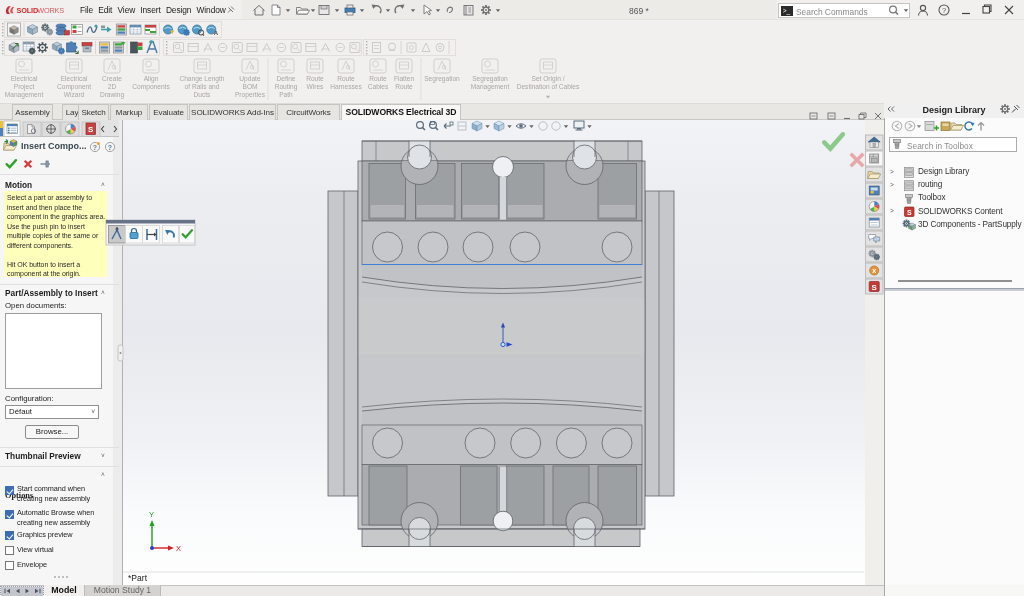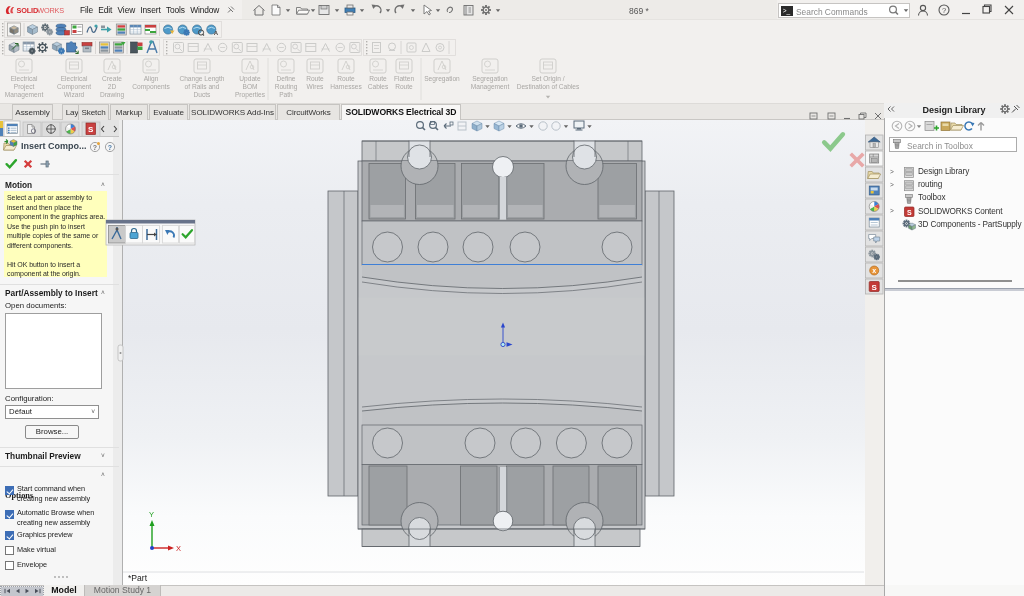--- a/index.html
+++ b/index.html
@@ -52,21 +52,21 @@
 #rdivide{left:885px;top:288px;width:139px;height:3px;background:#c9ccd4;border-top:1px solid #9aa0ac;}
 #botbar{left:0;top:585px;width:1024px;height:11px;background:#eceae8;border-top:1px solid #c5c3c1;}
 #navbtns{left:1px;top:586.5px;width:42px;height:9px;background:#c3c6cd;outline:1px dotted #9aa0aa;}
 #mtab{left:44px;top:585px;width:40px;height:11px;background:#f1f0ee;font-weight:bold;font-size:8.8px;color:#111;text-align:center;line-height:11px;}
 #mstab{left:84px;top:585px;width:77px;height:11px;background:#d5d3d1;border-left:1px solid #bdbbb9;border-right:1px solid #bdbbb9;font-size:8.6px;color:#666;text-align:center;line-height:11px;}
 #rbot{left:884px;top:585px;width:140px;height:11px;background:#f7f7f6;border-left:1px solid #a9a9a9;}
 </style></head>
 <body>
 <div class="abs" id="titlebar"></div>
 <div class="abs" id="qatzone"></div>
-<div class="abs" id="menus"><span>File</span><span>Edit</span><span>View</span><span>Insert</span><span>Tools</span><span>Window</span></div>
+<div class="abs" id="menus"><span>File</span><span>Edit</span><span>View</span><span>Insert</span><span>Design</span><span>Window</span></div>
 <div class="abs" id="doctitle">869 *</div>
 <div class="abs" id="search">
     <div class="ps">&gt;_</div>
     <div class="tx">Search Commands</div>
   </div>
 <div class="abs" id="row1"></div>
 <div class="abs" id="row2"></div>
 <div class="abs" id="cmdmgr"></div>
 <div class="cmdbtn" style="left:24px;">Electrical<br>Project<br>Management</div>
 <div class="cmdbtn" style="left:74px;">Electrical<br>Component<br>Wizard</div>
@@ -123,21 +123,21 @@
 <div class="optrow" style="top:509px;">
     <span class="cb on" style="top:1px;"></span>
     <span class="optxt">Automatic Browse when<br>creating new assembly</span>
   </div>
 <div class="optrow" style="top:531px;">
     <span class="cb on" style="top:0;"></span>
     <span class="optxt">Graphics preview</span>
   </div>
 <div class="optrow" style="top:546px;">
     <span class="cb" style="top:0;"></span>
-    <span class="optxt">Make virtual</span>
+    <span class="optxt">View virtual</span>
   </div>
 <div class="optrow" style="top:561px;">
     <span class="cb" style="top:0;"></span>
     <span class="optxt">Envelope</span>
   </div>
 <div class="abs" id="front">*Part</div>
 <div class="abs" id="rpanel"></div>
 <div class="abs" id="rphead">
     <div class="t">Design Library</div>
   </div>

